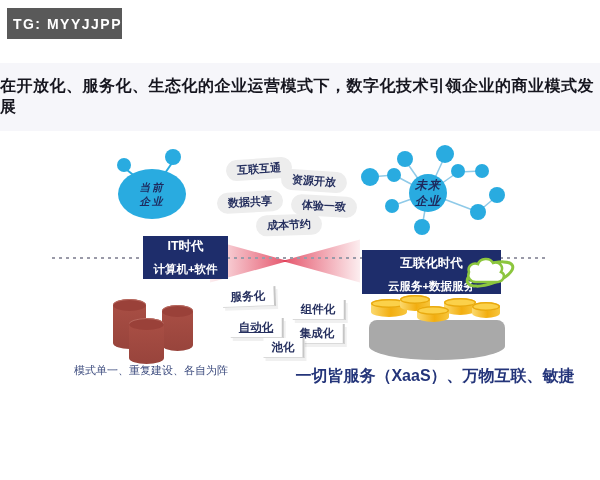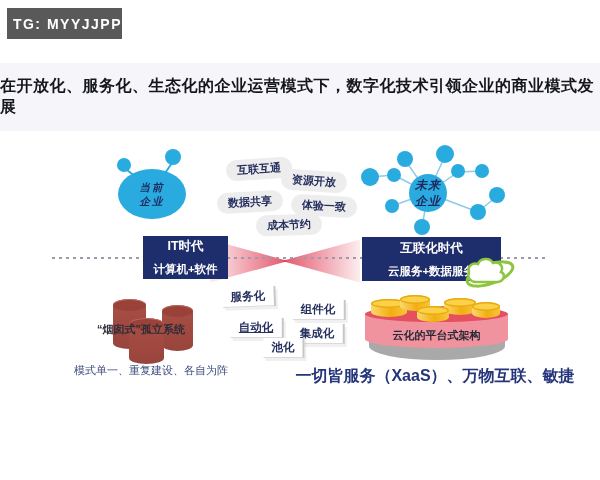--- a/index.html
+++ b/index.html
@@ -19,21 +19,21 @@
   
   .dash{position:absolute;left:52px;top:257px;width:496px;height:2px;z-index:2;
         background-image:repeating-linear-gradient(90deg,#9a9aa8 0 3px,transparent 3px 7px);}
 
   
   .era{position:absolute;background:#1e2d6b;color:#fff;text-align:center;z-index:3;
        display:flex;flex-direction:column;justify-content:center;gap:7px;}
   .era .t1{font-size:12.5px;font-weight:bold;}
   .era .t2{font-size:11.5px;font-weight:bold;}
   .era-left{left:99px;top:236px;width:85px;height:43px;margin-left:44px;}
-  .era-right{left:362px;top:237px;width:139px;height:44px;}
+  .era-right{left:362px;top:250px;width:139px;height:44px;justify-content:flex-end;}
 
   
   .blob{position:absolute;left:118px;top:169px;width:68px;height:50px;border-radius:50%;
         background:#29abe0;z-index:2;display:flex;align-items:center;justify-content:center;}
   .node-label{color:#1e2a5e;font-weight:bold;font-style:italic;text-align:center;line-height:1.35;
               font-size:10.5px;letter-spacing:2px;}
   .hub{position:absolute;left:409px;top:174px;width:38px;height:38px;border-radius:50%;
        background:#29abe0;z-index:2;display:flex;align-items:center;justify-content:center;}
   .hub .node-label{font-size:12px;letter-spacing:1px;}
   .netsvg{position:absolute;left:0;top:0;z-index:1;pointer-events:none;}
@@ -182,29 +182,23 @@
       <div class="cbody"></div>
     </div>
   <div class="cyl maroon" style="left:162px;top:305px;width:31px;height:46px;z-index:1;">
       <div class="ctop"></div>
       <div class="cbody"></div>
     </div>
   <div class="cyl maroon" style="left:129px;top:318px;width:35px;height:46px;z-index:2;">
       <div class="ctop"></div>
       <div class="cbody"></div>
     </div>
-  <div class="silo-label">“烟囱式”孤立系统</div>
   <div class="caption caption-left">模式单一、重复建设、各自为阵</div>
 
   <div class="plat-gray"></div>
-  <div class="plat-pink">
-    <div class="ctop"></div>
-      <div class="cbody"></div>
-    <div class="plat-label">云化的平台式架构</div>
-  </div>
   <div class="cyl gold" style="left:371px;top:299px;width:36px;height:18px;z-index:3;">
       <div class="ctop"></div>
       <div class="cbody"></div>
     </div>
   <div class="cyl gold" style="left:400px;top:295px;width:30px;height:16px;z-index:3;">
       <div class="ctop"></div>
       <div class="cbody"></div>
     </div>
   <div class="cyl gold" style="left:417px;top:306px;width:32px;height:16px;z-index:4;">
       <div class="ctop"></div>

